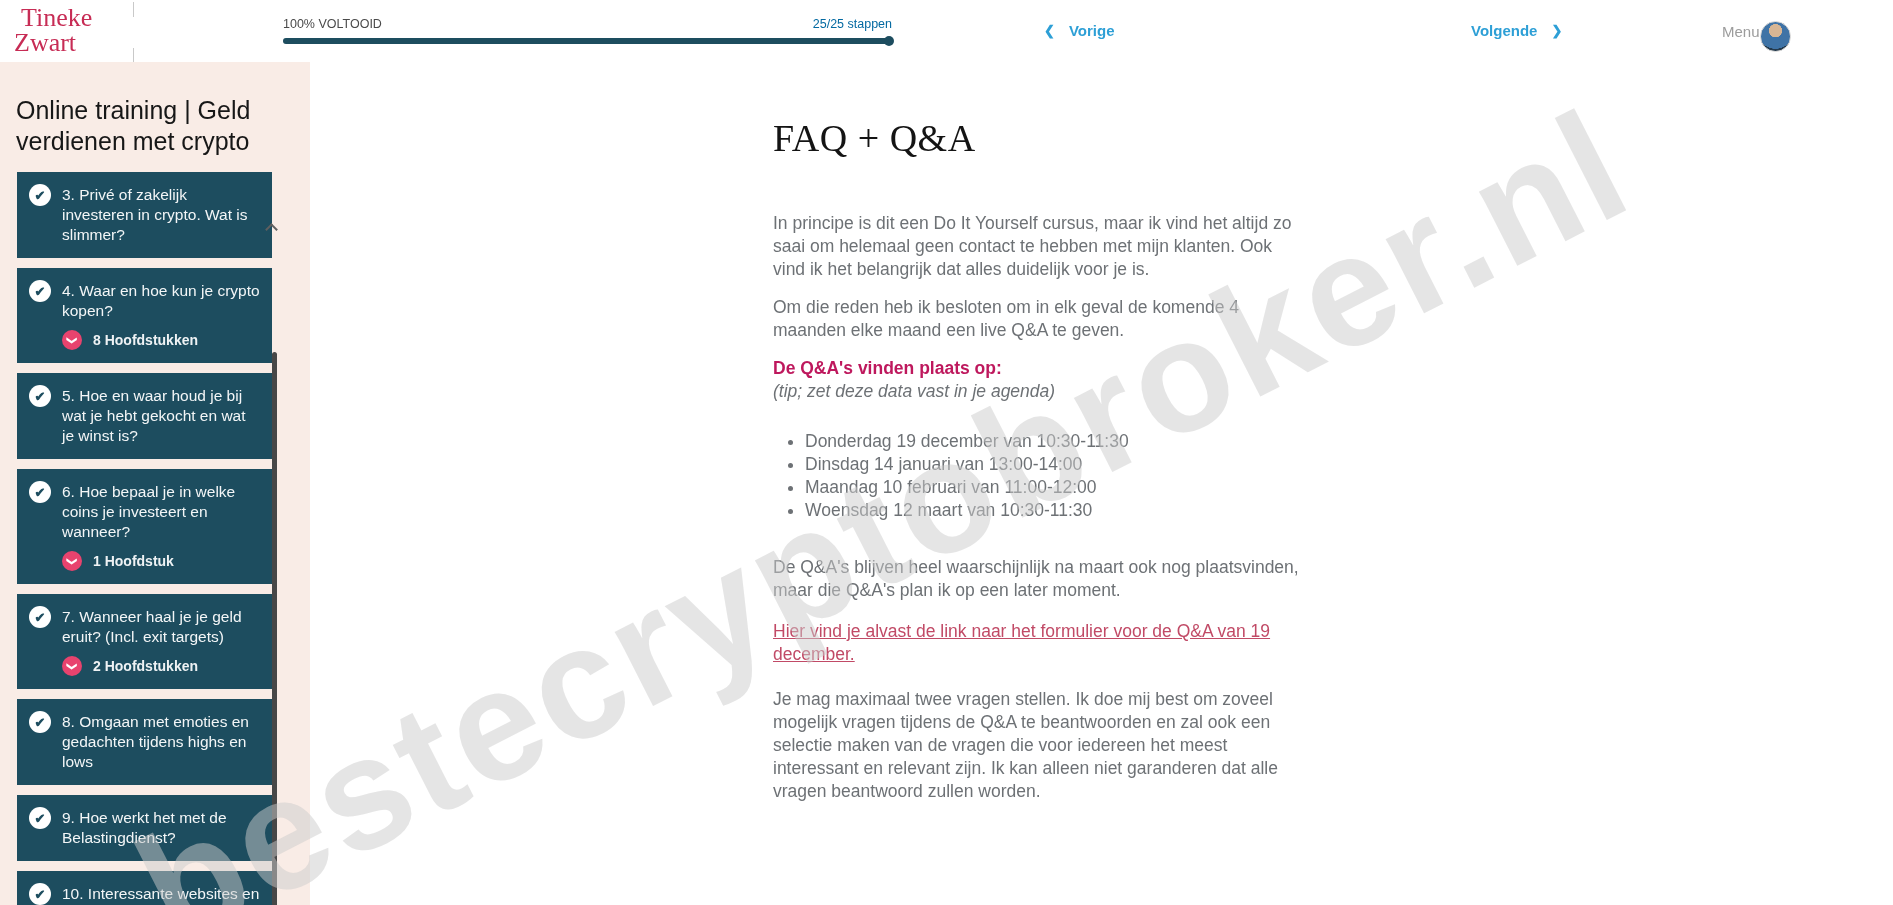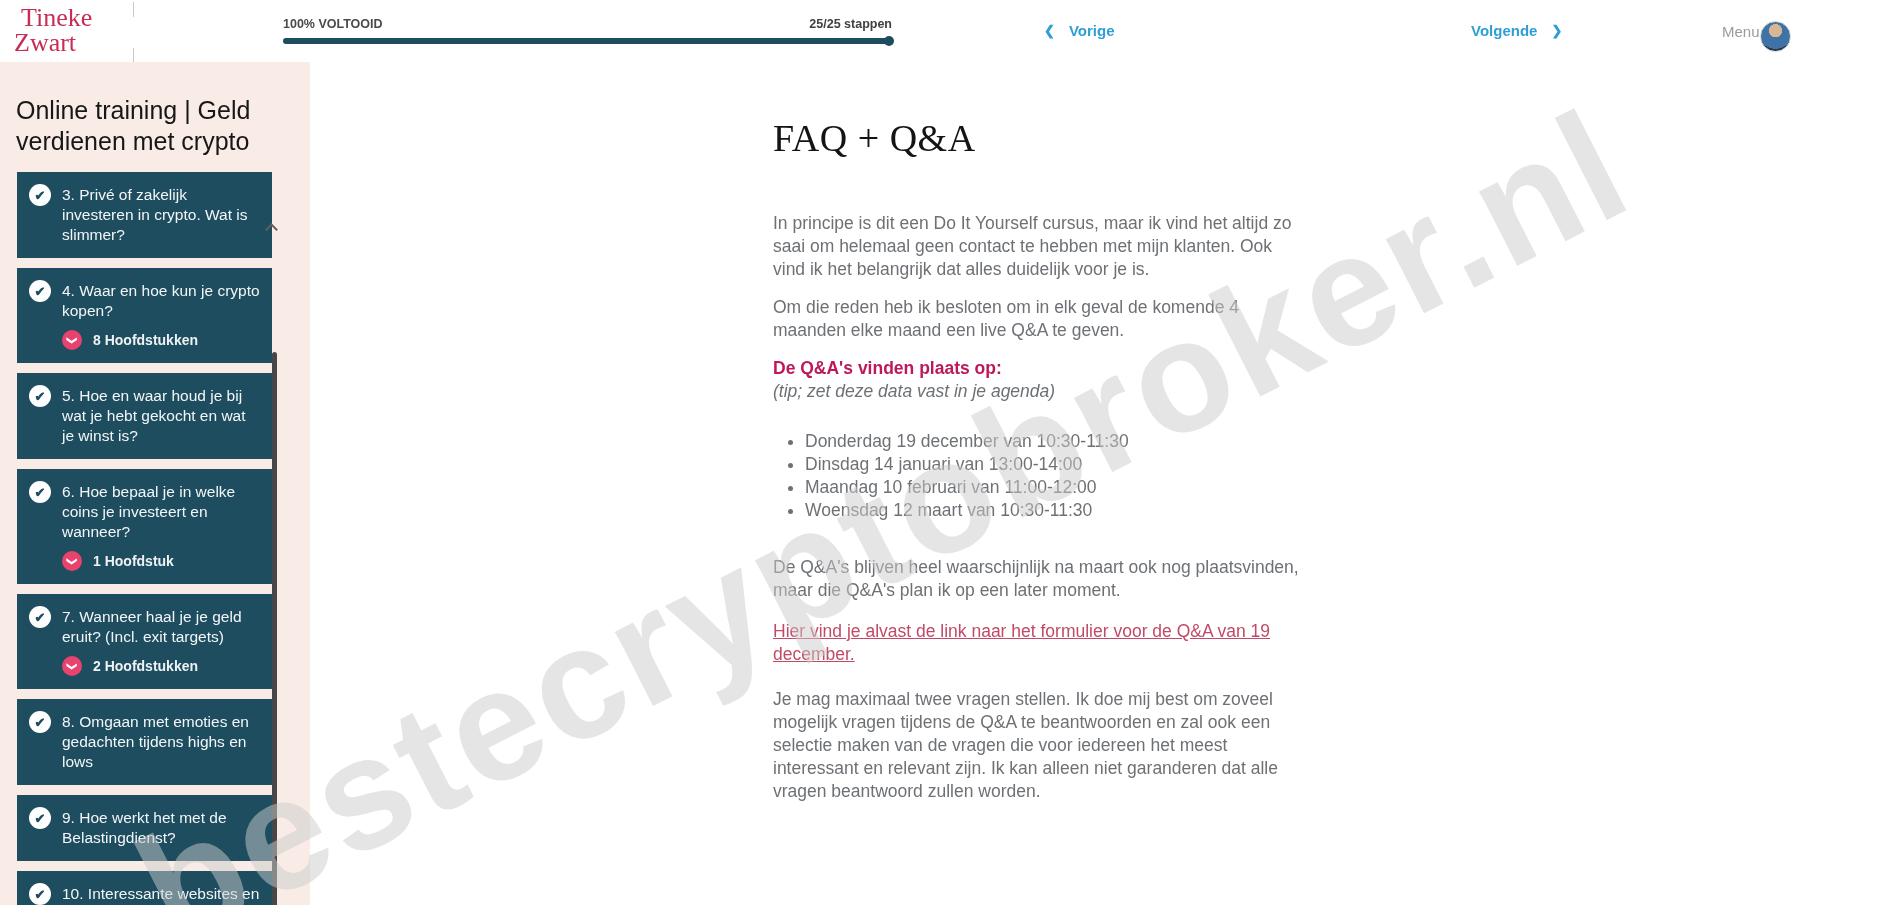--- a/index.html
+++ b/index.html
@@ -11,22 +11,22 @@
   
   .header { position:absolute; top:0; left:0; width:1708px; height:62px; background:#fff; z-index:5; }
   .logo { position:absolute; left:14px; top:8px; color:#c72c55; font-family:"Liberation Serif", serif; line-height:0.8; cursor:pointer; }
   .logo .l1 { display:block; font-size:26px; margin-left:7px; }
   .logo .l2 { display:block; font-size:26px; margin-top:4px; }
   .logo-line { position:absolute; width:1px; background:#c9c9c9; left:133px; }
   .logo-line.top { top:2px; height:15px; }
   .logo-line.bottom { top:48px; height:14px; }
 
   .progress-wrap { position:absolute; left:283px; top:17px; width:609px; }
-  .progress-labels { display:flex; justify-content:space-between; font-size:12.5px; color:#4a4a4a; margin-bottom:7px;font-weight:bold; }
-  .progress-labels .steps { color:#404040; }
+  .progress-labels { display:flex; justify-content:space-between; font-size:12.5px; color:#4a4a4a; margin-bottom:7px; }
+  .progress-labels .steps { color:#0369a1; }
   .progress-track { position:relative; height:6px; background:#e8e8e8; border-radius:4px; }
   .progress-fill { height:6px; width:100%; background:#1d4d5f; border-radius:4px; position:relative; }
   .progress-fill::after { content:""; position:absolute; right:-2px; top:-2px; width:10px; height:10px; border-radius:50%; background:#1d4d5f; }
 
   .nav-link { position:absolute; top:22px; display:flex; align-items:center; gap:14px; color:#2d9fd6; font-weight:700; font-size:15px; cursor:pointer; }
   .nav-prev { left:1044px; }
   .nav-next { left:1471px; }
   .chev { font-size:13px; font-weight:700; }
   .menu-label { position:absolute; left:1722px; top:23px; color:#9c9c9c; font-size:15px; cursor:pointer; }
   .avatar { position:absolute; left:1760px; top:21px; width:31px; height:31px; border-radius:50%; cursor:pointer;

